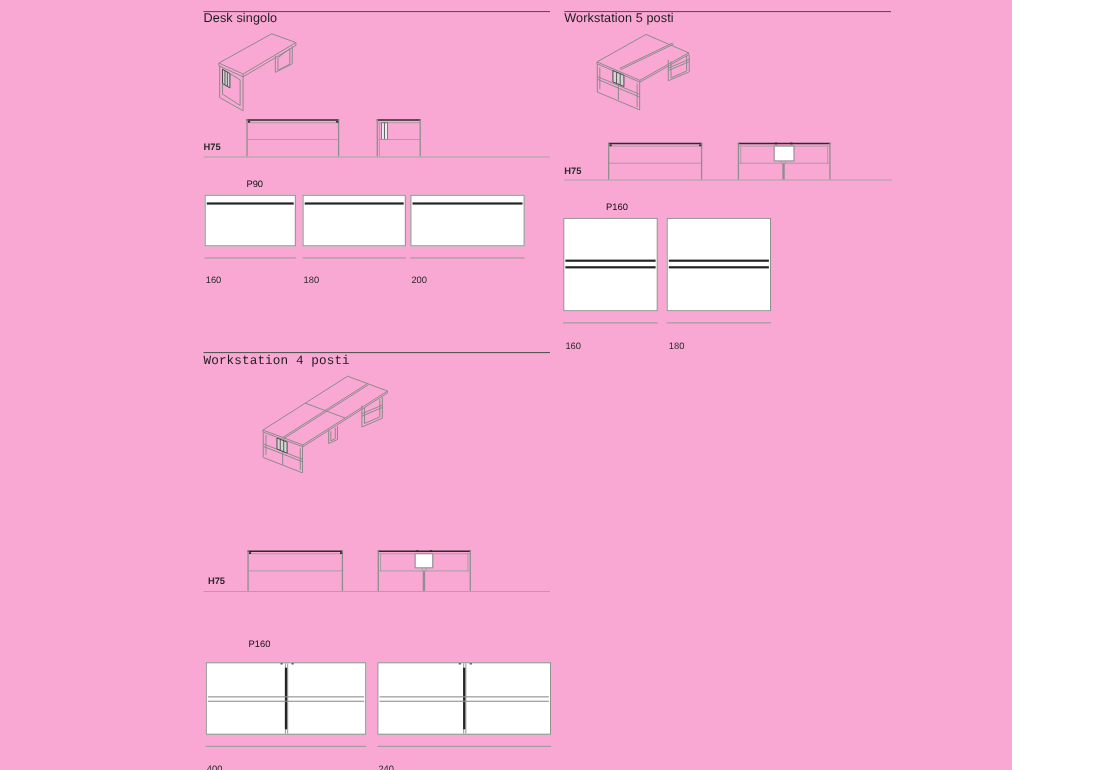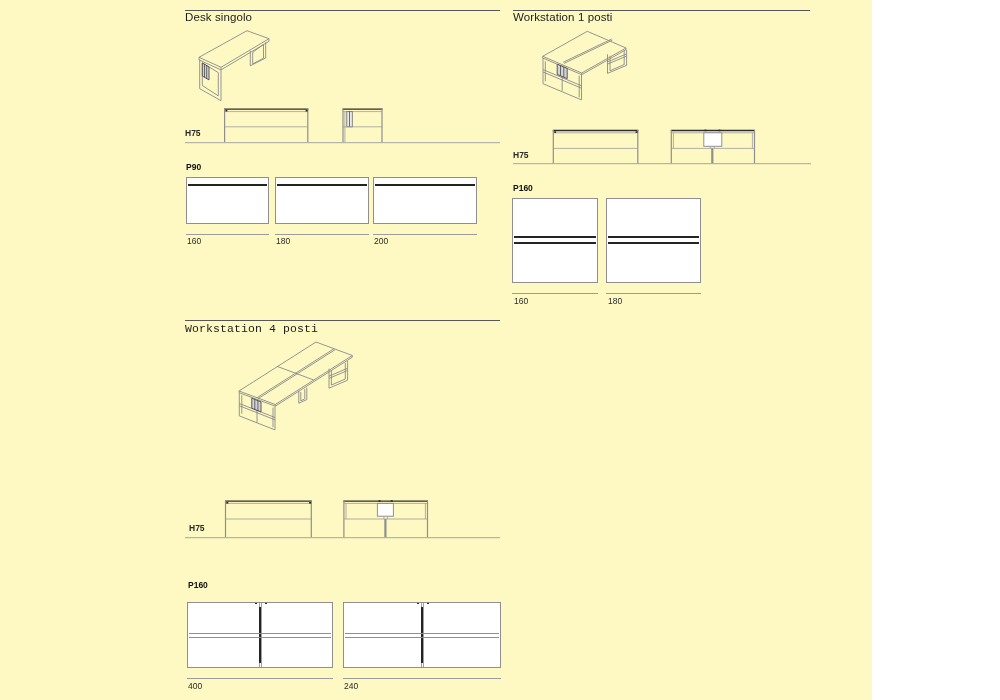--- a/index.html
+++ b/index.html
@@ -1,22 +1,22 @@
 <!DOCTYPE html>
 <html><head>
 <meta charset="utf-8">
 <style>
   html,body{margin:0;padding:0;background:#ffffff;}
-  #page{position:relative;width:872px;height:700px;background:#fef9c3;overflow:hidden;
-        font-family:"Liberation Sans", sans-serif;}
+  #page{position:relative;width:872px;height:700px;background:#f9a8d4;overflow:hidden;
+        font-family:"Liberation Sans", sans-serif;padding-left:48px;}
   .rule{position:absolute;height:1px;background:#565656;}
   .sec-title{position:absolute;font-size:11.5px;color:#1c1c1c;letter-spacing:.1px;white-space:nowrap;}
-  .blabel{position:absolute;font-size:8.5px;font-weight:700;color:#111;white-space:nowrap;}
+  .blabel{position:absolute;font-size:8.5px;font-weight:400;color:#111;white-space:nowrap;margin-left:38px;}
   .hlabel{position:absolute;font-size:8.5px;color:#2a2a2a;white-space:nowrap;font-weight:bold;}
-  .dim-label{position:absolute;font-size:8.5px;color:#2a2a2a;white-space:nowrap;}
+  .dim-label{position:absolute;font-size:8.5px;color:#2a2a2a;white-space:nowrap;margin-top:13px;}
   .dim{position:absolute;height:1px;background:#9b9b9b;}
   .tv{position:absolute;background:#fff;border:1px solid #8f8f8f;box-sizing:border-box;}
   .tv-dark{position:absolute;left:1px;right:1px;height:1.8px;background:#242424;}
   .tv-h{position:absolute;left:1px;right:1px;height:1px;background:#8f8f8f;}
   .tv-v{position:absolute;top:0;bottom:0;width:1px;background:#a0a0a0;}
   .tv-vdark{position:absolute;width:2.2px;background:#242424;}
   .tick{position:absolute;width:2px;height:1.6px;background:#2b2b2b;}
   svg{position:absolute;overflow:visible;}
   svg .ln{stroke:#8a8a8a;stroke-width:.9;fill:none;stroke-linejoin:round;stroke-linecap:butt;}
   svg .ln-th{stroke:#2b2b2b;stroke-width:1.4;fill:none;}
@@ -79,21 +79,21 @@
     <div class="tv-dark" style="top:6.3px;"></div>
   </div>
   <div class="dim" style="left:186px;top:233.8px;width:83px;"></div>
   <div class="dim" style="left:275px;top:233.8px;width:94px;"></div>
   <div class="dim" style="left:373px;top:233.8px;width:104px;"></div>
   <div class="dim-label" style="left:187px;top:236.2px;">160</div>
   <div class="dim-label" style="left:276px;top:236.2px;">180</div>
   <div class="dim-label" style="left:374px;top:236.2px;">200</div>
 
   <div class="rule" style="left:513px;top:10px;width:297px;"></div>
-  <div class="sec-title" style="left:513px;top:11px;">Workstation 1 posti</div>
+  <div class="sec-title" style="left:513px;top:11px;">Workstation 5 posti</div>
 
   <svg style="left:530px;top:28px;" width="110" height="76" viewBox="0 0 110 76">
     <path class="ln" d="M12.7,28.3 L57.3,3.3 L96,20 L51.7,45 Z"></path>
     <path class="ln" d="M12.7,28.3 V30 L51.7,46.7 V45 M51.7,46.7 L96,21.7 L96,20"></path>
     <path class="ln" d="M33.3,34.2 L81.7,11 M34,35.4 L82.3,12.2"></path>
     <path class="ln" d="M13,30.2 V55.7 L51.5,71.9 V46.7"></path>
     <path class="ln" d="M15.3,33.3 V53.3 M49.2,47.8 V69.4"></path>
     <path class="ln" d="M13,41.6 L51.5,57.8 M13,44 L51.5,60.2"></path>
     <path class="ln" d="M32.2,37.5 V62.8"></path>
     <path class="tray" d="M27.2,36.2 L37.2,40.4 L37.2,50.6 L27.2,46.4 Z"></path>

